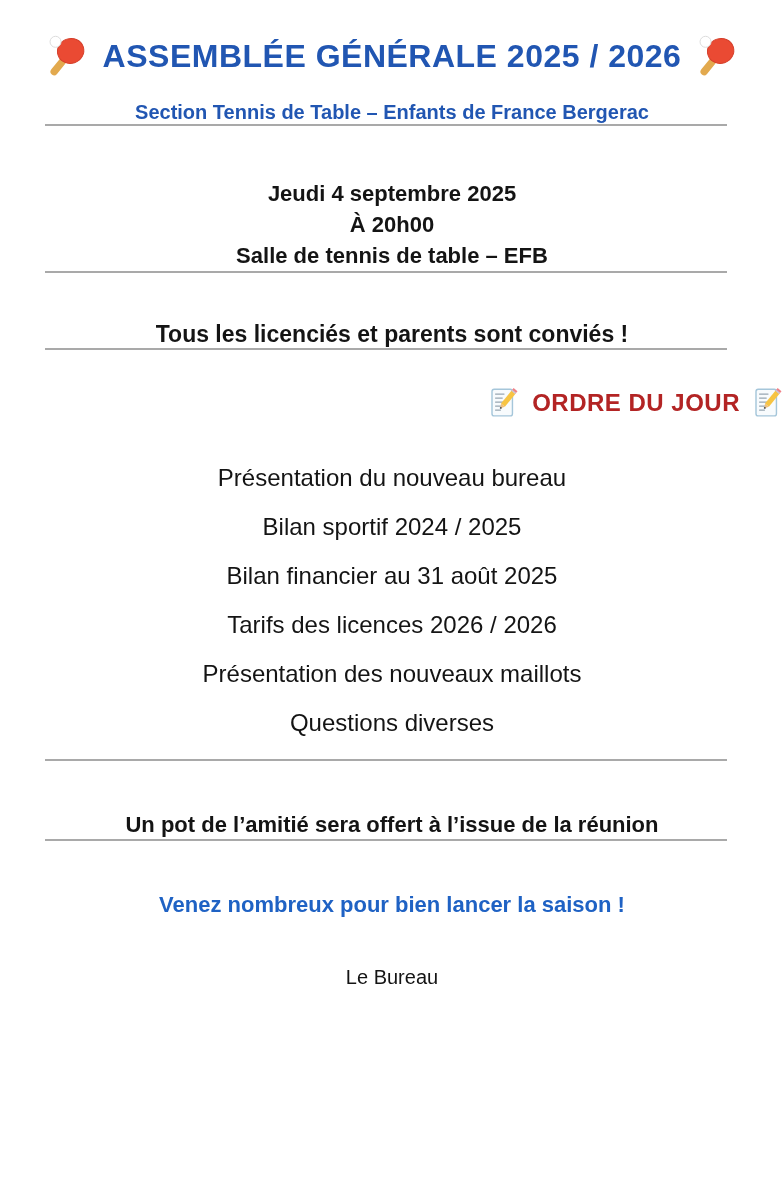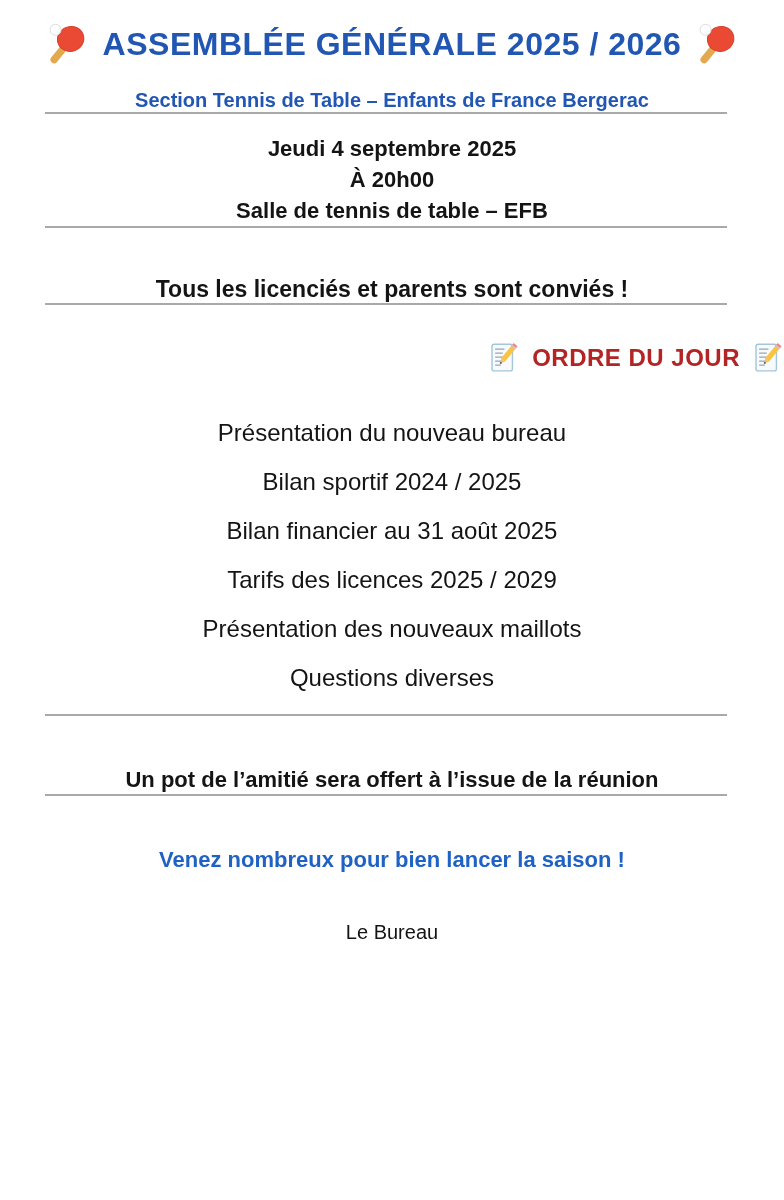--- a/index.html
+++ b/index.html
@@ -10,21 +10,21 @@
   body {
     width: 784px;
     height: 1200px;
     font-family: "Liberation Sans", "DejaVu Sans", sans-serif;
     color: var(--text-black, #141414);
   }
   .page {
     width: 784px;
     height: 1168px;
     box-sizing: border-box;
-    padding-top: 20px;
+    padding-top: 32px;
     overflow: hidden;
     text-align: center;
     background: #ffffff;
   }
   p, h1, h2, ul { margin: 0; padding: 0; }
 
   .title-row {
     display: flex;
     align-items: center;
     justify-content: center;
@@ -49,21 +49,21 @@
     border: none;
     border-top: 2px solid var(--rule-gray, #a9a9a9);
     margin: 0 57px 0 45px;
   }
   .hr1 { margin-top: 16px; }
   .hr2 { margin-top: 41px; }
   .hr3 { margin-top: 41px; }
   .hr4 { margin-top: 41px; }
   .hr5 { margin-top: 45px; }
 
-  .event-block { margin-top: 19px; }
+  .event-block { margin-top: 52px; }
   .event-block p {
     font-size: 22px;
     line-height: 31px;
     font-weight: 700;
   }
   .invitation {
     margin-top: 47px;
     font-size: 23px;
     line-height: 28px;
     font-weight: 700;
@@ -188,21 +188,21 @@
         <path d="M26.3 4.2 L30.7 7.8 L33.2 4.7 L28.8 1.1 Z" fill="#f08087"></path>
         <path d="M26.3 4.2 L30.7 7.8 L31.6 6.6 L27.2 3.1 Z" fill="#c9cdd2"></path>
       </svg>
     </span>
   </div>
 
   <ul class="agenda-list">
       <li>Présentation du nouveau bureau</li>
       <li>Bilan sportif 2024 / 2025</li>
       <li>Bilan financier au 31 août 2025</li>
-      <li>Tarifs des licences 2025 / 2029</li>
+      <li>Tarifs des licences 2026 / 2026</li>
       <li>Présentation des nouveaux maillots</li>
       <li>Questions diverses</li>
     </ul>
 
   <hr class="divider hr4">
 
   <p class="refreshments">Un pot de l’amitié sera offert à l’issue de la réunion</p>
 
   <hr class="divider hr5">
 

